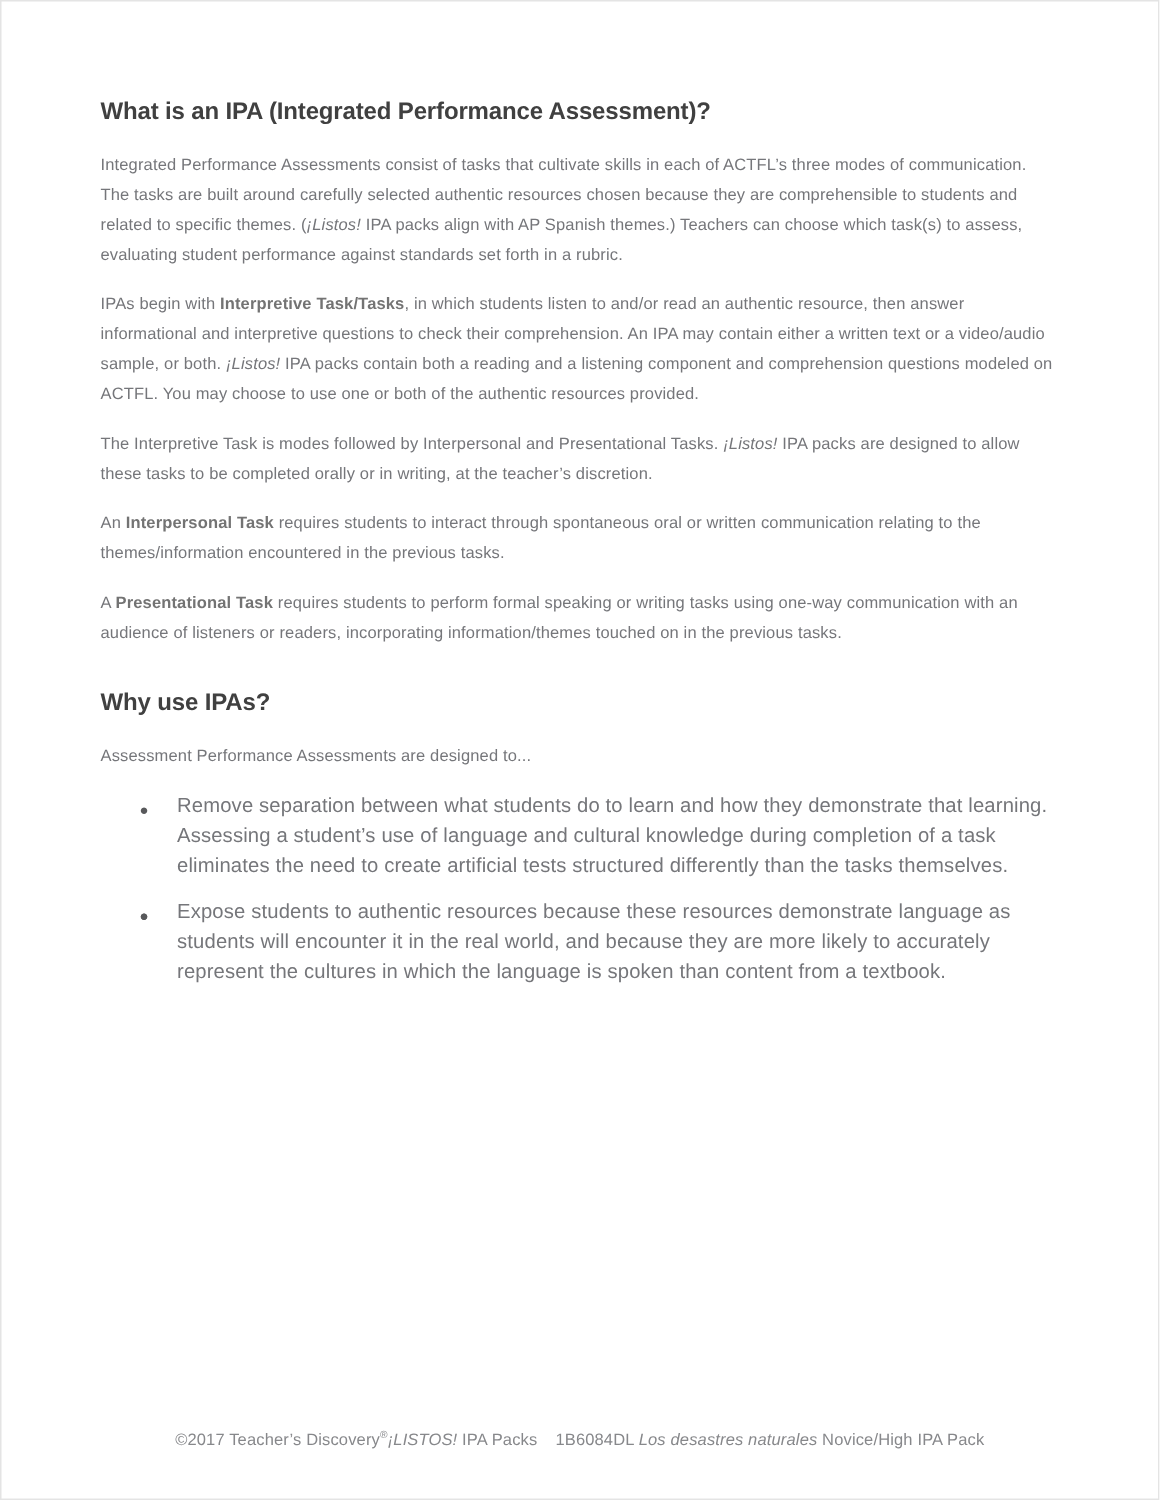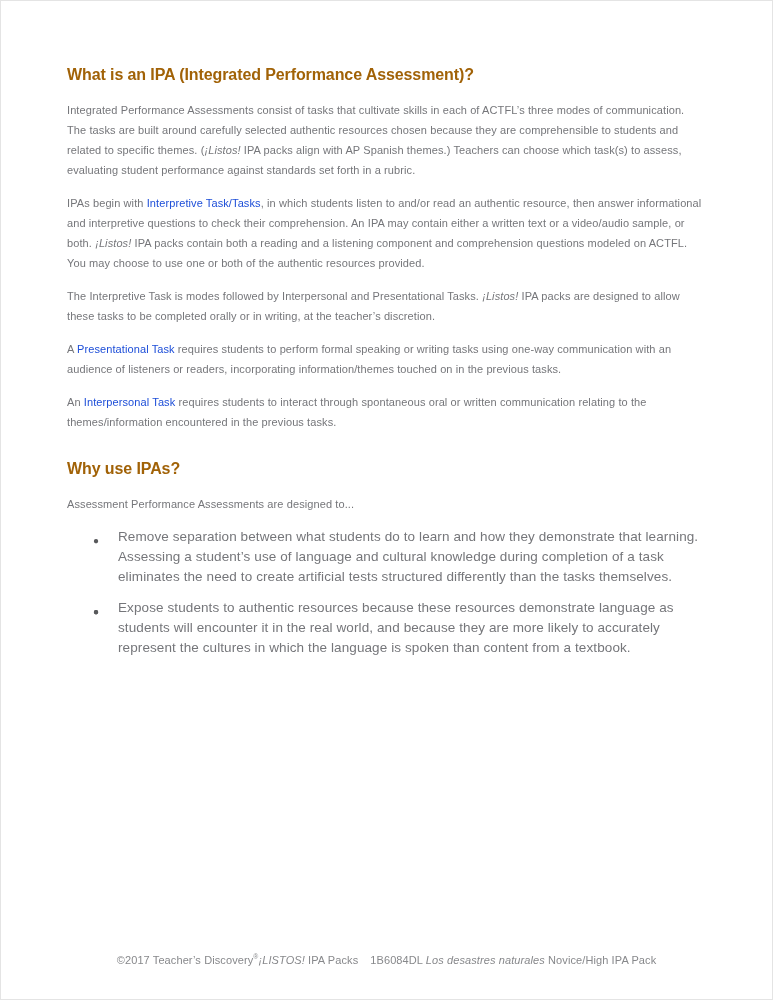--- a/index.html
+++ b/index.html
@@ -16,21 +16,21 @@
     background: #ffffff;
     box-sizing: border-box;
     border: 1px solid #e4e4e4;
     padding: 64px 66px 0 66px;
     overflow: hidden;
   }
   h1.doc-heading {
     font-size: 16px;
     line-height: 20px;
     font-weight: 700;
-    color: #a16207;
+    color: #404040;
     letter-spacing: -0.1px;
     margin: 0 0 15px 0;
   }
   h1.doc-heading.second {
     margin-top: 27px;
   }
   p.doc-para {
     font-size: 11px;
     line-height: 20px;
     color: #75767a;
@@ -51,21 +51,21 @@
     margin: 0 0 11px 0;
     letter-spacing: 0.1px;
   }
   ul.doc-bullets li .bullet-dot {
     position: absolute;
     left: 26px;
     top: 4px;
     font-size: 10px;
     color: #58595b;
   }
-  .rb { font-weight: 400; color: #1d4ed8; }
+  .rb { font-weight: 700; color: #737373; }
   .ri { font-style: italic; }
   .rsup { vertical-align: super; font-size: 0.62em; line-height: 0; }
   .doc-footer {
     position: absolute;
     left: 0;
     right: 0;
     bottom: 32px;
     display: flex;
     justify-content: center;
     align-items: baseline;
@@ -85,23 +85,23 @@
 <div class="page">
 
   <h1 class="doc-heading">What is an IPA (Integrated Performance Assessment)?</h1>
 
   <p class="doc-para"><span>Integrated Performance Assessments consist of tasks that cultivate skills in each of ACTFL’s three modes of communication. The tasks are built around carefully selected authentic resources chosen because they are comprehensible to students and related to specific themes. (</span><span class="ri">¡Listos!</span><span> IPA packs align with AP Spanish themes.) Teachers can choose which task(s) to assess, evaluating student performance against standards set forth in a rubric.</span></p>
 
   <p class="doc-para"><span>IPAs begin with </span><span class="rb">Interpretive Task/Tasks</span><span>, in which students listen to and/or read an authentic resource, then answer informational and interpretive questions to check their comprehension. An IPA may contain either a written text or a video/audio sample, or both. </span><span class="ri">¡Listos!</span><span> IPA packs contain both a reading and a listening component and comprehension questions modeled on ACTFL. You may choose to use one or both of the authentic resources provided.</span></p>
 
   <p class="doc-para"><span>The Interpretive Task is modes followed by Interpersonal and Presentational Tasks. </span><span class="ri">¡Listos!</span><span> IPA packs are designed to allow these tasks to be completed orally or in writing, at the teacher’s discretion.</span></p>
 
+  <p class="doc-para"><span>An </span><span class="rb">Interpersonal Task</span><span> requires students to interact through spontaneous oral or written communication relating to the themes/information encountered in the previous tasks.</span></p>
+
   <p class="doc-para"><span>A </span><span class="rb">Presentational Task</span><span> requires students to perform formal speaking or writing tasks using one-way communication with an audience of listeners or readers, incorporating information/themes touched on in the previous tasks.</span></p>
-
-  <p class="doc-para"><span>An </span><span class="rb">Interpersonal Task</span><span> requires students to interact through spontaneous oral or written communication relating to the themes/information encountered in the previous tasks.</span></p>
 
   <h1 class="doc-heading second">Why use IPAs?</h1>
 
   <p class="doc-para">Assessment Performance Assessments are designed to...</p>
 
   <ul class="doc-bullets">
     <li>
       <span class="bullet-dot">●</span>
       <span><span>Remove separation between what students do to learn and how they demonstrate that learning. Assessing a student’s use of language and cultural knowledge during completion of a task eliminates the need to create artificial tests structured differently than the tasks themselves.</span></span>
     </li>

